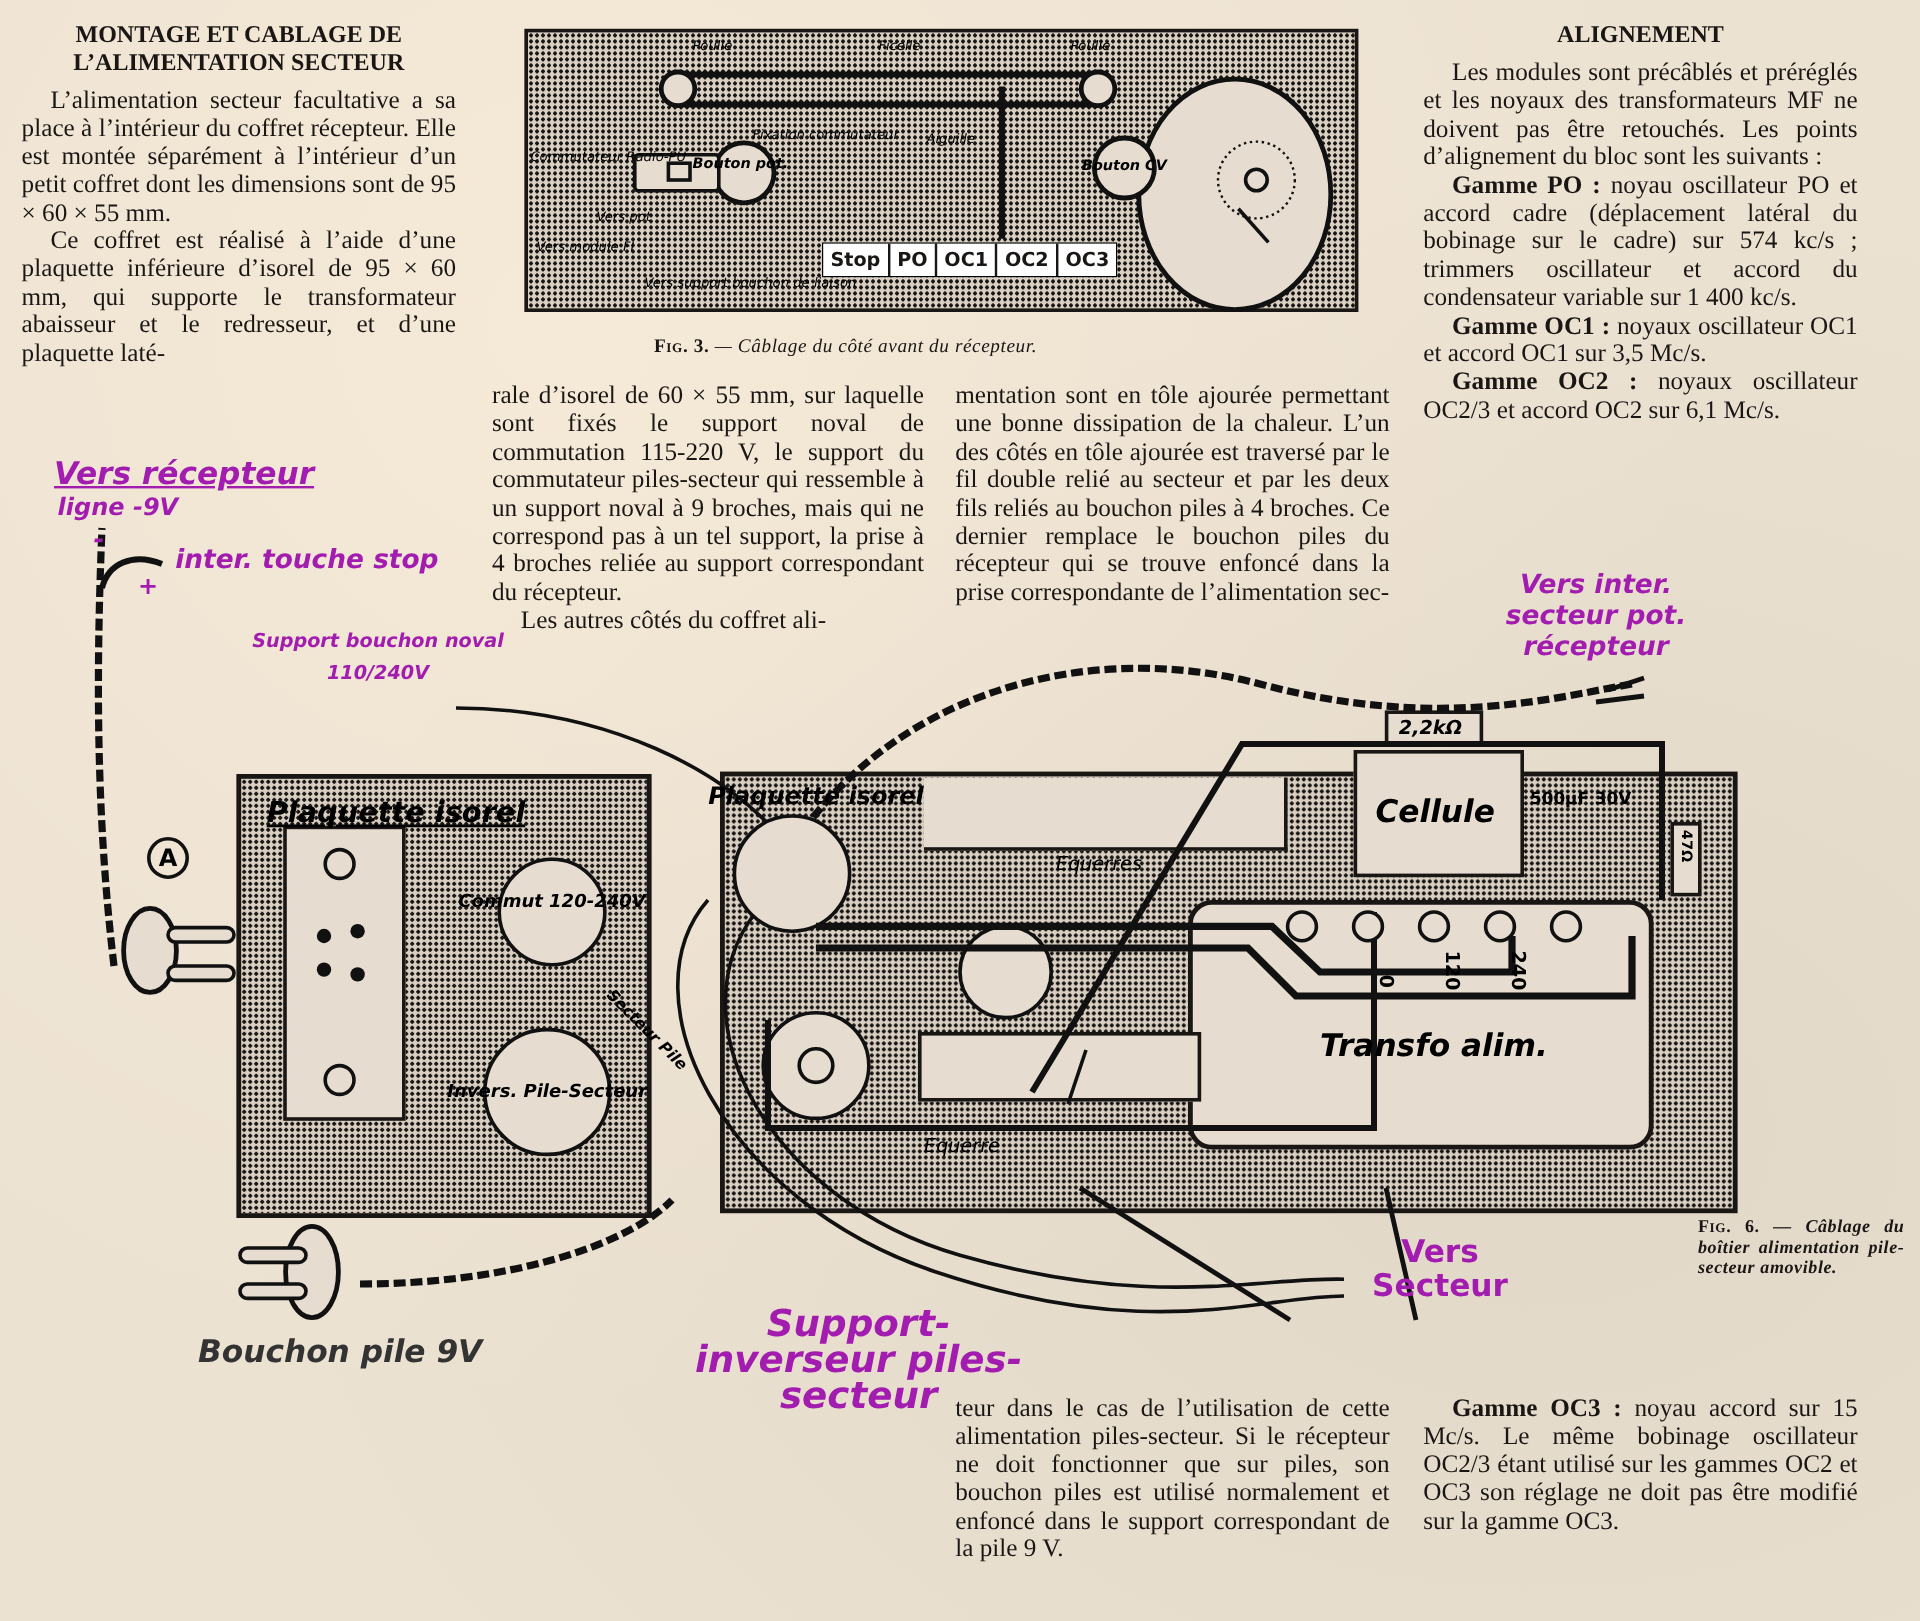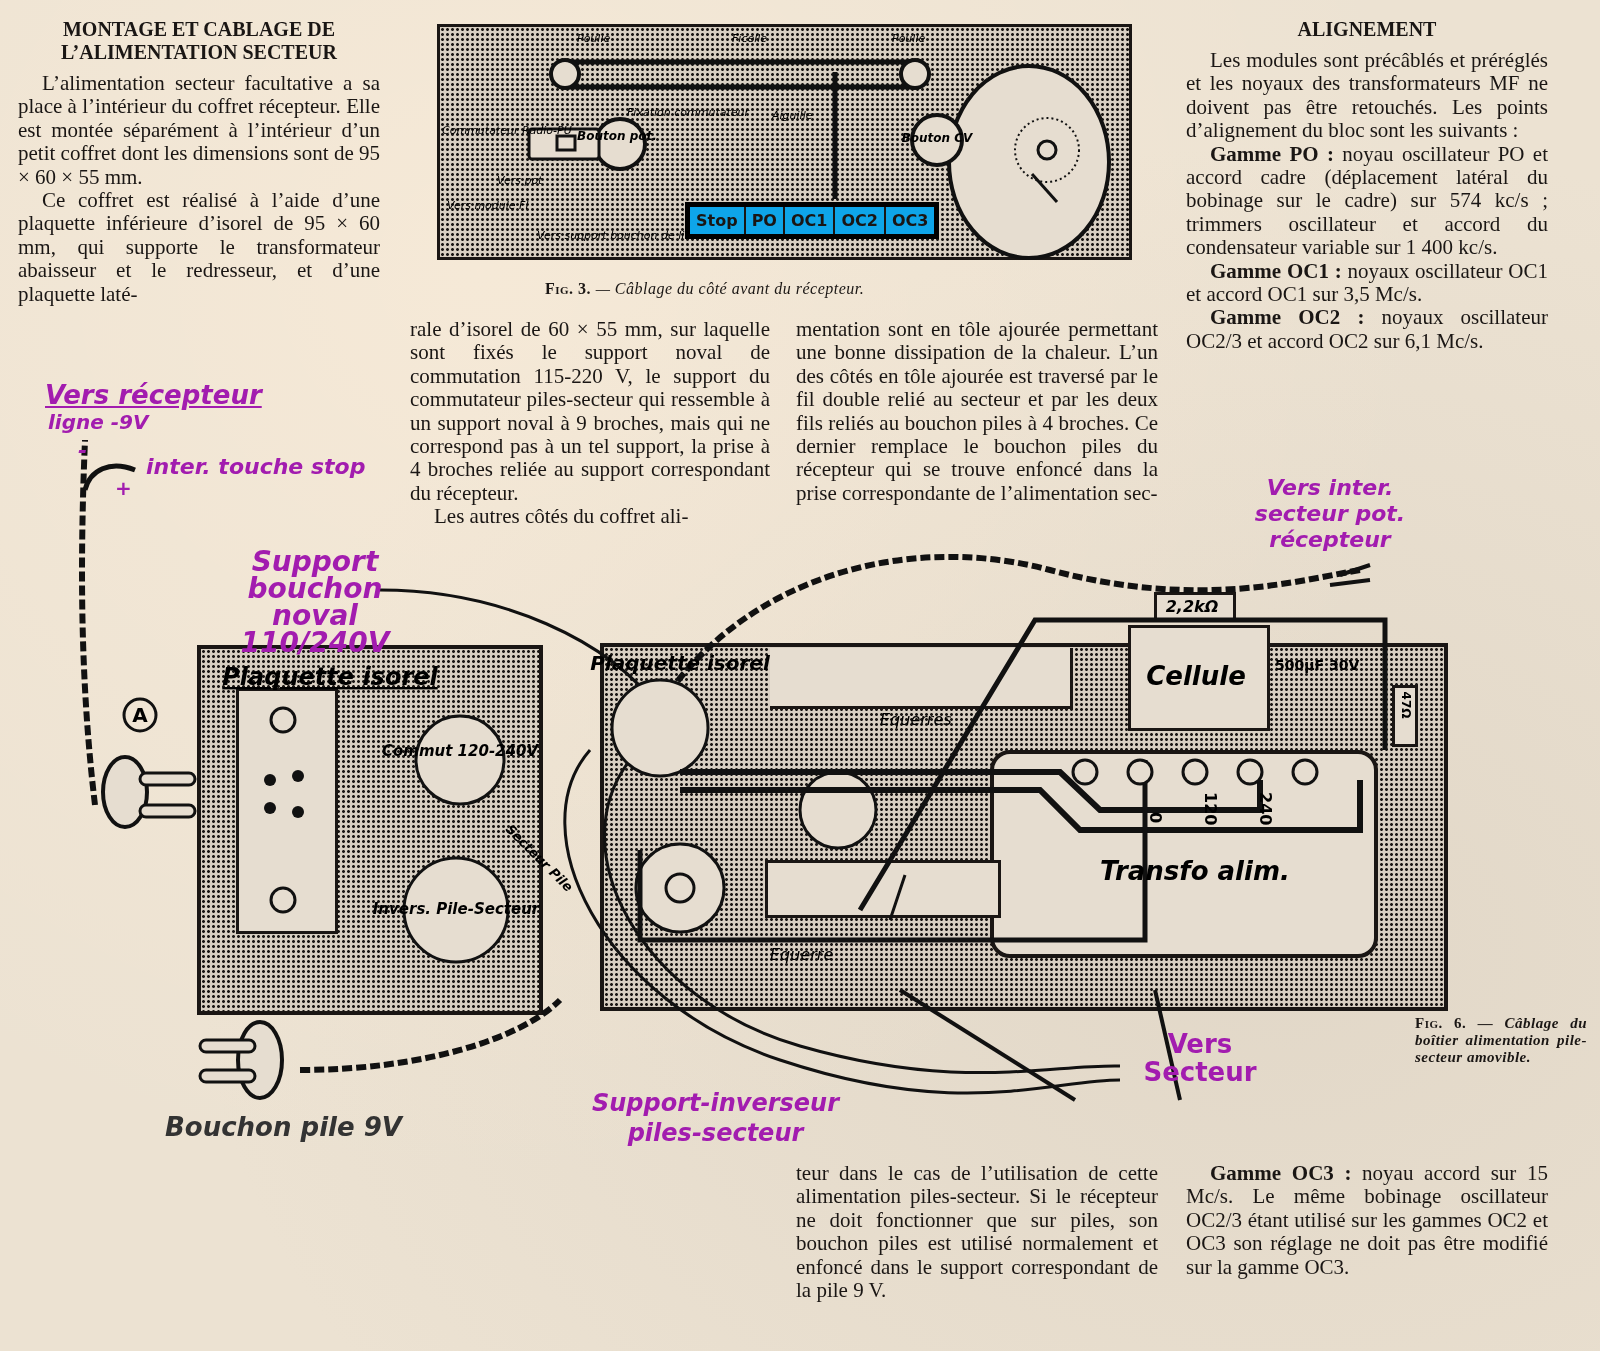--- a/index.html
+++ b/index.html
@@ -11,21 +11,21 @@
   .col{position:absolute;font-size:21px;line-height:23.4px;text-align:justify;}
   .col p{margin:0;text-indent:24px;}
   .col p.noind{text-indent:0;}
   .heading{font-weight:bold;text-align:center;font-size:20px;line-height:23px;margin:0 0 8px 0;}
   b{font-weight:bold;}
   .hatch{background-color:#d8cfc2;background-image:radial-gradient(#1a1614 38%, transparent 42%);background-size:5px 5px;}
   .fig-caption{position:absolute;font-style:italic;font-size:16px;letter-spacing:0.5px;}
   .fig-caption .fig{font-style:normal;font-variant:small-caps;font-weight:bold;}
   .hand{font-family:"DejaVu Sans","Liberation Sans",sans-serif;font-style:italic;font-weight:bold;position:absolute;color:#a21caf;}
   svg text{font-family:"DejaVu Sans","Liberation Sans",sans-serif;}
-  .btn-box{position:absolute;display:flex;border:5px solid #000000;background:#0ea5e9;}
+  .btn-box{position:absolute;display:flex;border:1px solid #000000;background:#ffffff;}
   .btn-box span{display:block;padding:4px 6px;border-right:2px solid #1a1614;font-family:"DejaVu Sans","Liberation Sans",sans-serif;font-weight:bold;font-size:16px;}
   .btn-box span:last-child{border-right:none;}
 </style>
 </head>
 <body>
 <div class="paper"></div>
 
 <div class="col" style="left:18px;top:18px;width:362px;">
   <div class="heading" style="padding:0 20px;">MONTAGE ET CABLAGE DE L’ALIMENTATION SECTEUR</div>
   <p>L’alimentation secteur facultative a sa place à l’intérieur du coffret récepteur. Elle est montée séparément à l’intérieur d’un petit coffret dont les dimensions sont de 95 × 60 × 55 mm.</p>
@@ -169,24 +169,24 @@
     <text x="1205" y="412" font-size="16" font-weight="bold" transform="rotate(90 1205 412)">120</text>
     <text x="1260" y="412" font-size="16" font-weight="bold" transform="rotate(90 1260 412)">240</text>
     <text x="1195" y="500" font-size="26" font-style="italic" font-weight="bold" text-anchor="middle">Transfo alim.</text>
   </svg>
 
   <div class="hand" style="left:45px;top:0;font-size:26px;text-decoration:underline;">Vers récepteur</div>
   <div class="hand" style="left:48px;top:30px;font-size:20px;">ligne -9V</div>
   <div class="hand" style="left:78px;top:58px;font-size:22px;">-</div>
   <div class="hand" style="left:115px;top:96px;font-size:20px;">+</div>
   <div class="hand" style="left:146px;top:74px;font-size:22px;">inter. touche stop</div>
-  <div class="hand" style="left:205px;top:140px;width:220px;font-size:28px;text-align:center;line-height:27px;margin-top:28px;">Support bouchon noval 110/240V</div>
+  <div class="hand" style="left:205px;top:140px;width:220px;font-size:16px;text-align:center;line-height:27px;">Support bouchon noval 110/240V</div>
   <div class="hand" style="left:1240px;top:95px;width:180px;font-size:22px;text-align:center;line-height:26px;">Vers inter. secteur pot. récepteur</div>
   <div class="hand" style="left:165px;top:732px;font-size:26px;color:#333;">Bouchon pile 9V</div>
-  <div class="hand" style="left:578px;top:708px;width:275px;font-size:24px;text-align:center;line-height:30px;">Support-inverseur piles-secteur</div>
+  <div class="hand" style="left:578px;top:708px;width:275px;font-size:31px;text-align:center;line-height:30px;">Support-inverseur piles-secteur</div>
   <div class="hand" style="left:1140px;top:650px;width:120px;font-size:26px;text-align:center;line-height:28px;font-style:normal;">Vers Secteur</div>
 </div>
 
 <div class="fig-caption" style="left:1375px;top:1015px;width:172px;text-align:justify;font-weight:bold;line-height:17px;font-size:15px;margin-left:40px;">
   <span class="fig">Fig. 6.</span>
   <span>— Câblage du boîtier alimentation pile-secteur amovible.</span>
 </div>
 
 <div class="col" style="left:796px;top:1162px;width:362px;">
   <p class="noind">teur dans le cas de l’utilisation de cette alimentation piles-secteur. Si le récepteur ne doit fonctionner que sur piles, son bouchon piles est utilisé normalement et enfoncé dans le support correspondant de la pile 9 V.</p>

